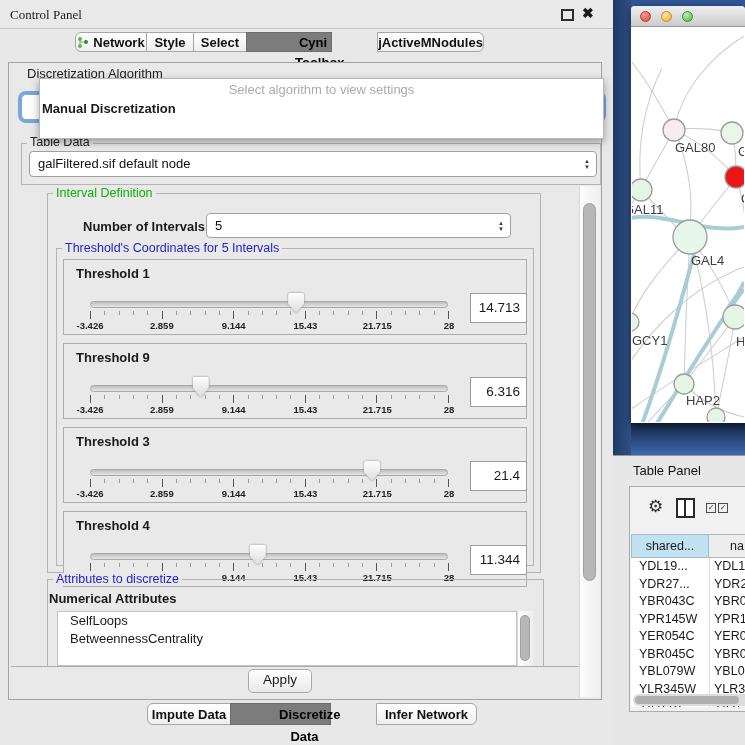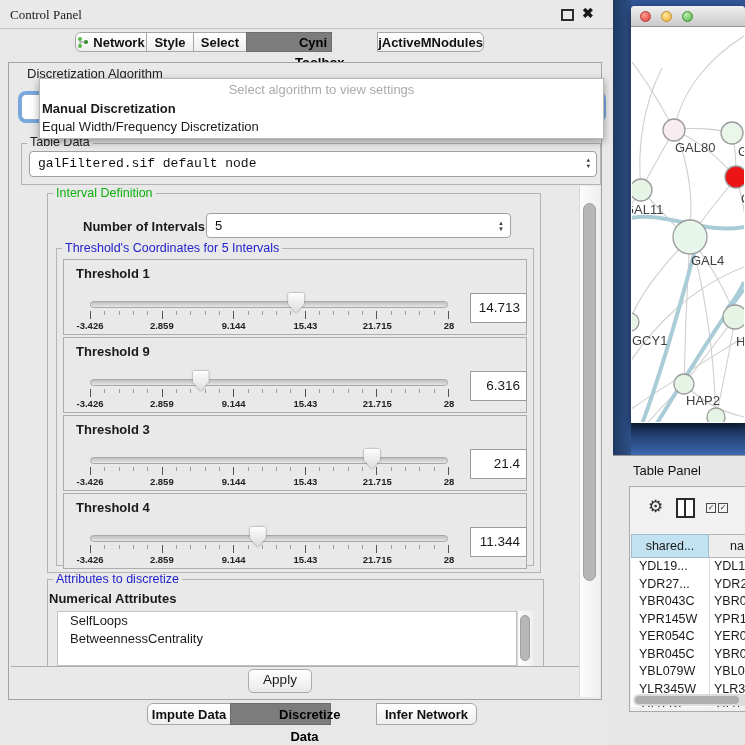--- a/index.html
+++ b/index.html
@@ -38,21 +38,21 @@
   .popup-prompt{top:1px;text-align:center;color:#ABABAB;}
   .popup-i0{top:20px;font-weight:bold;padding-left:2px;}
   .popup-i1{top:38px;padding-left:2px;}
 
   
   .focus-combo{left:12px;top:31px;width:582px;height:26px;background:#FFF;border:1px solid #89A9CE;border-radius:5px;
                box-shadow:0 0 0 3px rgba(90,150,220,.8);box-sizing:border-box;}
 
   
   .th-panel{position:relative;width:464px;height:76px;border:1px solid #ADADAD;background:#E9E9E9;
-            box-sizing:border-box;margin-bottom:2px;}
+            box-sizing:border-box;margin-bottom:8px;}
   .th-title{position:absolute;left:12px;top:6px;font-size:13px;font-weight:bold;}
   .track{position:absolute;left:26px;top:41px;width:358px;height:7px;border-radius:4px;
          background:linear-gradient(#BFBFBF,#E6E6E6);border:1px solid #A8A8A8;box-sizing:border-box;}
   .thumb-wrap{position:absolute;top:33px;width:16px;height:20px;filter:drop-shadow(0 0 1px #888);}
   .thumb{width:100%;height:100%;background:linear-gradient(#FDFDFD,#DCDCDC);
          clip-path:polygon(6% 0,94% 0,100% 8%,100% 55%,50% 100%,0 55%,0 8%);}
   .ticks{position:absolute;left:26px;top:51px;width:359px;height:8px;
          background:
            repeating-linear-gradient(90deg,#555 0 1px,transparent 1px 71.6px),
            repeating-linear-gradient(90deg,#9a9a9a 0 1px,transparent 1px 14.32px);
@@ -134,26 +134,25 @@
   <div class="abs content">
 
     <div class="abs" style="left:18px;top:3px;font-size:13px;color:#222;">Discretization Algorithm</div>
     <div class="abs focus-combo">
       <span class="spinner">▲<br>▼</span>
     </div>
 
     <div class="abs popup">
       <div class="popup-row popup-prompt">Select algorithm to view settings</div>
       <div class="popup-row popup-i0">Manual Discretization</div>
-      <div class="popup-row popup-i1">Equal Width/Frequency Discretization</div>
     </div>
 
     <div class="group" style="left:12px;top:80px;width:580px;height:42px;"></div>
     <div class="group-label" style="left:18px;top:73px;color:#222;">Table Data</div>
-    <div class="combo" style="left:20px;top:88px;width:568px;height:26px;font-family:Liberation Mono, monospace;">
+    <div class="combo" style="left:20px;top:88px;width:568px;height:26px;">
       <span>galFiltered.sif default node</span>
       <span class="spinner">▲<br>▼</span>
     </div>
 
     <div class="group" style="left:38px;top:130px;width:494px;height:380px;"></div>
     <div class="group-label green" style="left:44px;top:124px;">Interval Definition</div>
 
     <div class="abs bold" style="left:74px;top:156px;font-size:13px;">Number of Intervals</div>
     <div class="combo" style="left:197px;top:150px;width:305px;height:25px;">
       <span>5</span>

